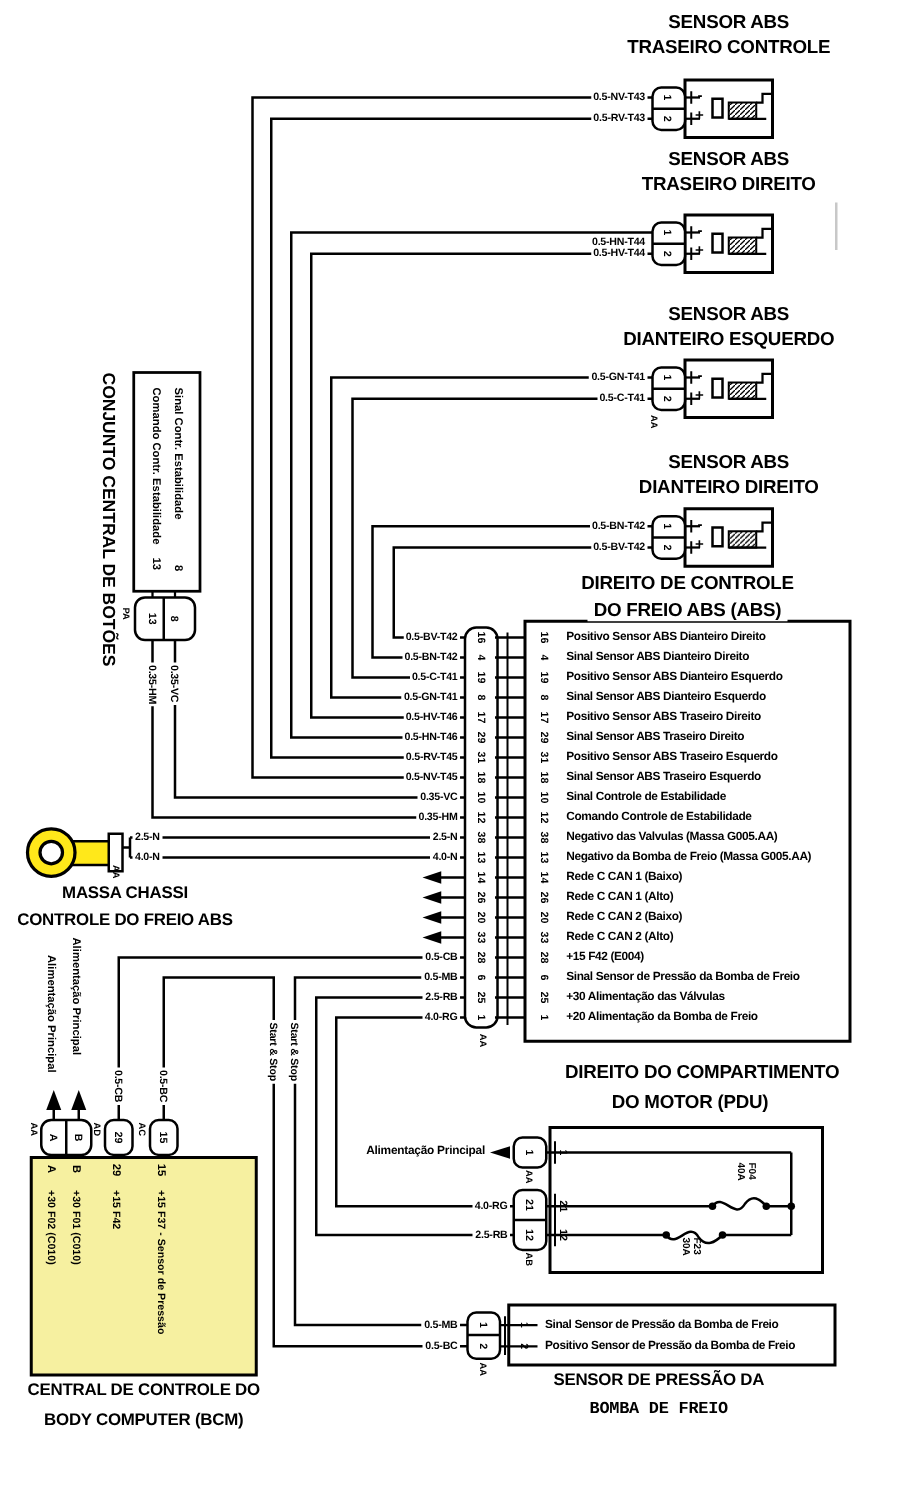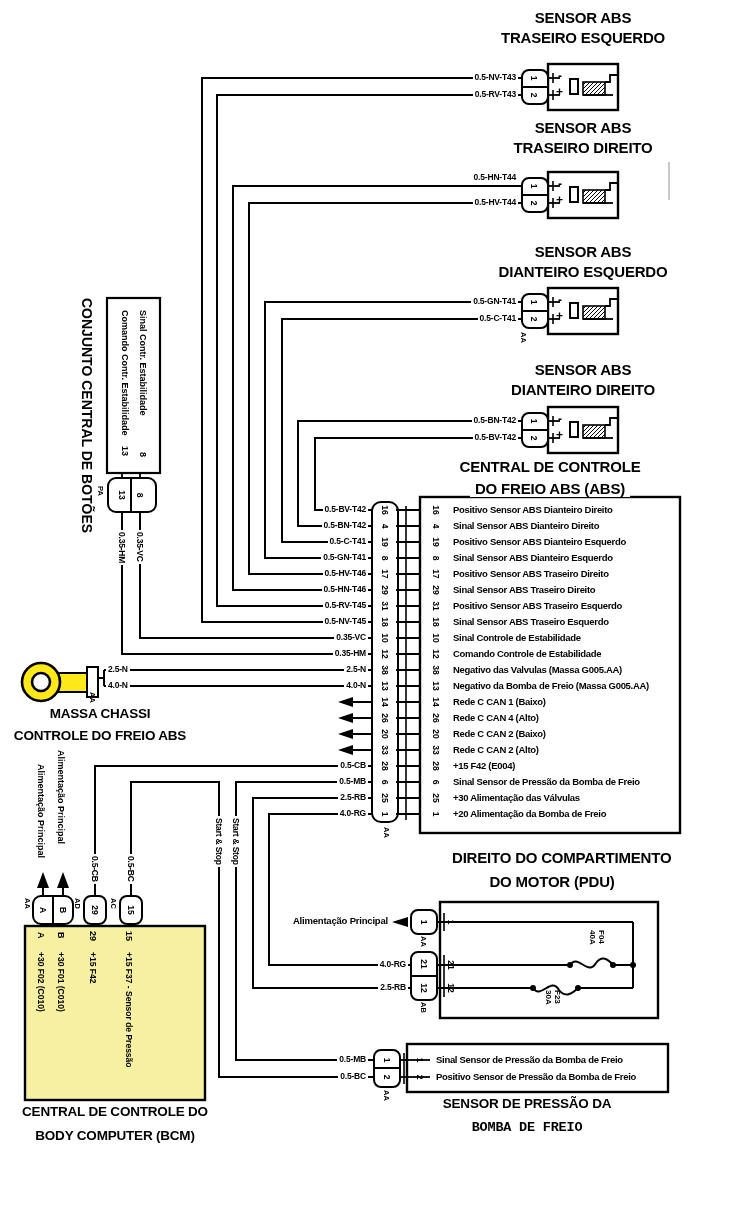--- a/index.html
+++ b/index.html
@@ -161,31 +161,31 @@
     <line x1="374" y1="1068" x2="400" y2="1068" stroke="#000" stroke-width="2"></line>
     <line x1="404" y1="1053" x2="404" y2="1084" stroke="#000" stroke-width="1.6"></line>
     <line x1="400" y1="1060" x2="430" y2="1060" stroke="#000" stroke-width="1.8"></line>
     <line x1="400" y1="1077" x2="430" y2="1077" stroke="#000" stroke-width="1.8"></line>
   </g>
 
   <line x1="669" y1="162" x2="669" y2="200" stroke="#c8c8c8" stroke-width="2"></line>
 </svg>
 
 <div class="t title ctr" style="left:458px;top:12px;width:250px;">SENSOR ABS</div>
-<div class="t title ctr" style="left:458px;top:32px;width:250px;">TRASEIRO ESQUERDO</div>
+<div class="t title ctr" style="left:458px;top:32px;width:250px;">TRASEIRO CONTROLE</div>
 <span class="t wl" style="right:215px;top:72px;">0.5-NV-T43</span>
 <span class="t wl" style="right:215px;top:89px;text-align:center;">0.5-RV-T43</span>
 <div class="rc" style="left:527px;top:71px;width:14px;height:14px;">1</div>
 <div class="rc" style="left:527px;top:88px;width:14px;height:14px;">2</div>
 <span class="t pm" style="left:558px;top:70px;">-</span>
 <span class="t pm" style="left:556px;top:86px;">+</span>
 
 <div class="t title ctr" style="left:458px;top:122px;width:250px;">SENSOR ABS</div>
 <div class="t title ctr" style="left:458px;top:142px;width:250px;">TRASEIRO DIREITO</div>
-<span class="t wl" style="right:215px;top:172px;text-align:right;">0.5-HN-T44</span>
+<span class="t wl" style="right:215px;top:188px;text-align:right;">0.5-HN-T44</span>
 <span class="t wl" style="right:215px;top:197px;">0.5-HV-T44</span>
 <div class="rc" style="left:527px;top:179px;width:14px;height:14px;">1</div>
 <div class="rc" style="left:527px;top:196px;width:14px;height:14px;">2</div>
 <span class="t pm" style="left:558px;top:178px;">-</span>
 <span class="t pm" style="left:556px;top:194px;">+</span>
 
 <div class="t title ctr" style="left:458px;top:246px;width:250px;">SENSOR ABS</div>
 <div class="t title ctr" style="left:458px;top:266px;width:250px;">DIANTEIRO ESQUERDO</div>
 <span class="t wl" style="right:215px;top:296px;">0.5-GN-T41</span>
 <span class="t wl" style="right:215px;top:313px;">0.5-C-T41</span>
@@ -197,21 +197,21 @@
 
 <div class="t title ctr" style="left:458px;top:364px;width:250px;">SENSOR ABS</div>
 <div class="t title ctr" style="left:458px;top:384px;width:250px;">DIANTEIRO DIREITO</div>
 <span class="t wl" style="right:215px;top:415px;">0.5-BN-T42</span>
 <span class="t wl" style="right:215px;top:432px;">0.5-BV-T42</span>
 <div class="rc" style="left:527px;top:414px;width:14px;height:14px;">1</div>
 <div class="rc" style="left:527px;top:431px;width:14px;height:14px;">2</div>
 <span class="t pm" style="left:558px;top:413px;">-</span>
 <span class="t pm" style="left:556px;top:429px;">+</span>
 
-<div class="t title ctr" style="left:430px;top:461px;width:240px;">CENTRAL DE CONTROLE</div>
+<div class="t title ctr" style="left:430px;top:461px;width:240px;">DIREITO DE CONTROLE</div>
 <div class="t title ctr" style="left:430px;top:483px;width:240px;"><span class="bgw">DO FREIO ABS (ABS)</span></div>
 <div id="abs-rows">
       <div class="abs-row" style="top: 510px;">
     <div class="stub"></div>
     <span class="t wl rowwl">0.5-BV-T42</span>
 
     <div class="rc pout">16</div>
     <div class="rc pin">16</div>
     <div class="t desc descpos">Positivo Sensor ABS Dianteiro Direito</div>
   </div>
@@ -318,21 +318,21 @@
       <div class="abs-row" style="top: 718px;">
     <div class="stub"></div>
 
     <span class="ae-wrap">
 
       <span class="aetri"></span>
       <span class="aeline"></span>
     </span>
     <div class="rc pout">26</div>
     <div class="rc pin">26</div>
-    <div class="t desc descpos">Rede C CAN 4  (Alto)</div>
+    <div class="t desc descpos">Rede C CAN 1  (Alto)</div>
   </div>
       <div class="abs-row" style="top: 734px;">
     <div class="stub"></div>
 
     <span class="ae-wrap">
 
       <span class="aetri"></span>
       <span class="aeline"></span>
     </span>
     <div class="rc pout">20</div>

